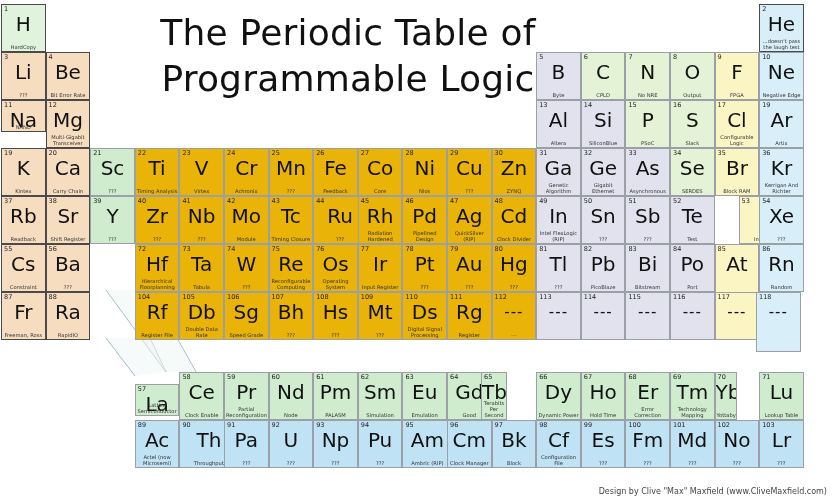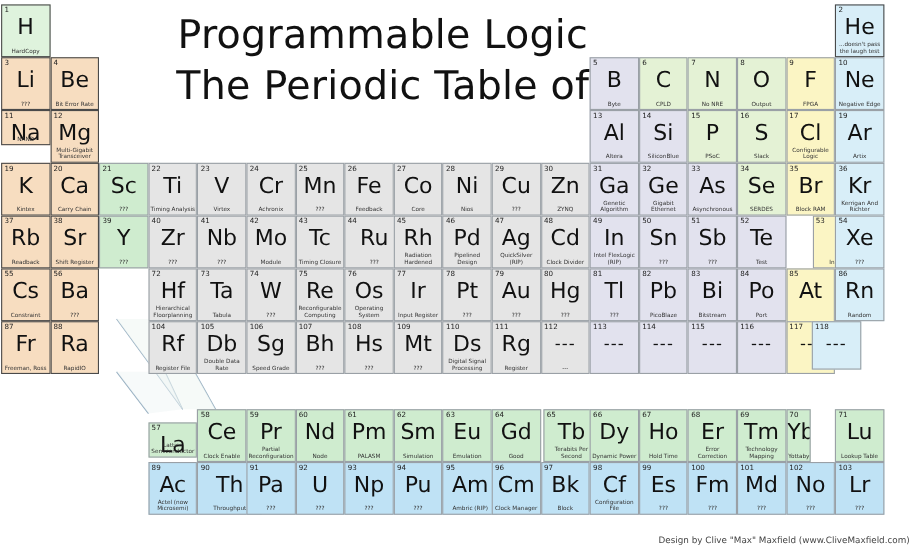--- a/index.html
+++ b/index.html
@@ -36,21 +36,21 @@
   }
   .cell .nm{
     position:absolute;left:1px;right:1px;bottom:1px;
     text-align:center;font-size:5.2px;line-height:6px;color:#333;
   }
   .cell.dash .sym{font-size:15px;letter-spacing:1px;}
 
   
   .c-green  {background:#dff3dd;}
   .c-orange {background:#f7ddc0;}
-  .c-pink   {background:#e5e5e5;}
+  .c-pink   {background:#eab308;}
   .c-grey   {background:#e2e2ee;}
   .c-ltgreen{background:#e4f2d5;}
   .c-yellow {background:#fbf5c4;}
   .c-cyan   {background:#d8eef8;}
   .c-mint   {background:#cfeccf;}
   .c-blue   {background:#bfe2f5;}
 
   
   .ob{border:1.6px solid #4a4a4a;}
 
@@ -62,22 +62,22 @@
     position:absolute;right:8px;bottom:4px;
     font-size:8px;color:#444;white-space:nowrap;
   }
 </style>
 </head>
 <body>
 
 <div id="root">
 
   <div id="title">
+    <div>The Periodic Table of</div>
     <div>Programmable Logic</div>
-    <div>The Periodic Table of</div>
   </div>
 
   <svg id="connectors">
     <line x1="106" y1="290" x2="166" y2="372" stroke="#8fa9bd" stroke-width="1"></line>
     <line x1="106" y1="338" x2="135" y2="376" stroke="#8fa9bd" stroke-width="1"></line>
     <line x1="150" y1="290" x2="196" y2="372" stroke="#8fa9bd" stroke-width="1"></line>
     <line x1="150" y1="338" x2="166" y2="372" stroke="#8fa9bd" stroke-width="1"></line>
     <polygon points="106,290 150,290 196,372 166,372" fill="#eef5f3" opacity="0.55"></polygon>
     <polygon points="106,338 150,338 166,372 135,376" fill="#eef5f3" opacity="0.45"></polygon>
   </svg>
@@ -511,21 +511,21 @@
       <div class="cell c-grey dash" style="left: 670px; top: 292px; width: 44.6px; height: 48px;">
         <div class="num">116</div>
         <div class="sym">---</div>
         <div class="nm"></div>
       </div>
       <div class="cell c-yellow dash" style="left: 714.6px; top: 292px; width: 44.6px; height: 48px;">
         <div class="num">117</div>
         <div class="sym">---</div>
         <div class="nm"></div>
       </div>
-      <div class="cell c-cyan dash" style="left: 738px; top: 292px; width: 44.6px; height: 44px;">
+      <div class="cell c-cyan dash" style="left: 756px; top: 292px; width: 44.6px; height: 60px;">
         <div class="num">118</div>
         <div class="sym">---</div>
         <div class="nm"></div>
       </div>
     </div>
   <div class="grid" id="f-grid">
       <div class="cell c-mint" style="left: 134.8px; top: 384px; width: 44.6px; height: 32px;">
         <div class="num">57</div>
         <div class="sym">La</div>
         <div class="nm">Lattice Semiconductor</div>
@@ -558,21 +558,21 @@
       <div class="cell c-mint" style="left: 402.4px; top: 372px; width: 44.6px; height: 48px;">
         <div class="num">63</div>
         <div class="sym">Eu</div>
         <div class="nm">Emulation</div>
       </div>
       <div class="cell c-mint" style="left: 447px; top: 372px; width: 44.6px; height: 48px;">
         <div class="num">64</div>
         <div class="sym">Gd</div>
         <div class="nm">Good</div>
       </div>
-      <div class="cell c-mint" style="left: 494px; top: 372px; width: 51px; height: 48px;">
+      <div class="cell c-mint" style="left: 481px; top: 372px; width: 26px; height: 48px;">
         <div class="num">65</div>
         <div class="sym">Tb</div>
         <div class="nm">Terabits Per Second</div>
       </div>
       <div class="cell c-mint" style="left: 536.2px; top: 372px; width: 44.6px; height: 48px;">
         <div class="num">66</div>
         <div class="sym">Dy</div>
         <div class="nm">Dynamic Power</div>
       </div>
       <div class="cell c-mint" style="left: 580.8px; top: 372px; width: 44.6px; height: 48px;">

